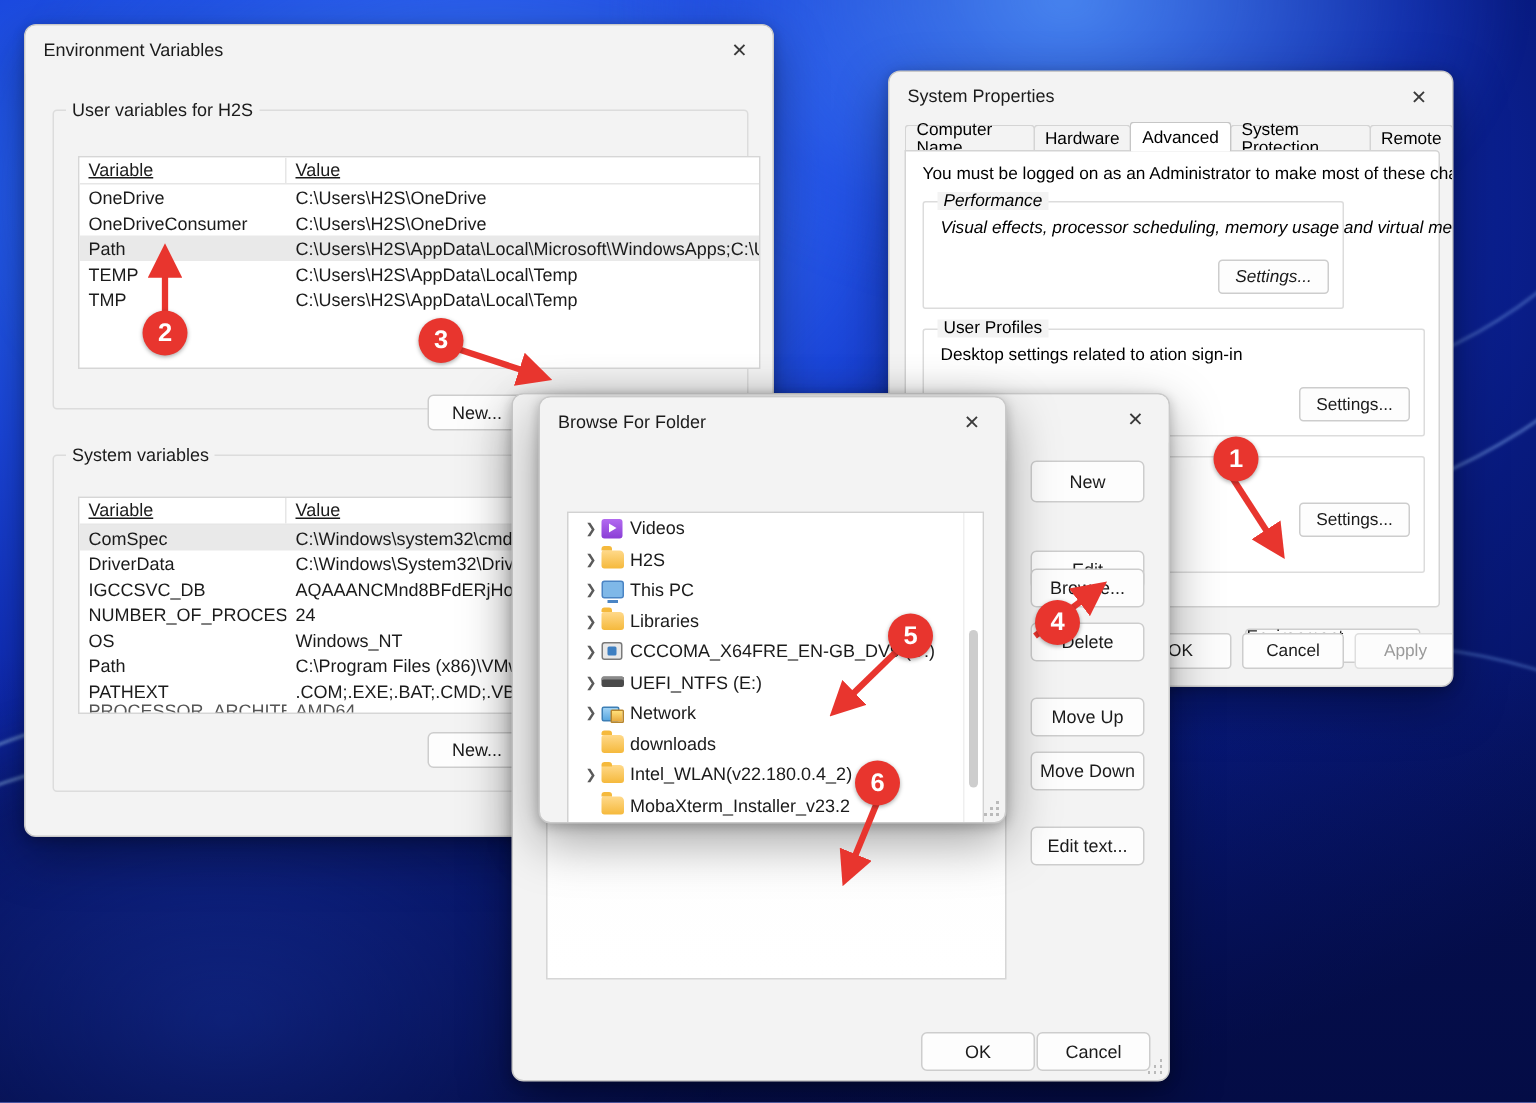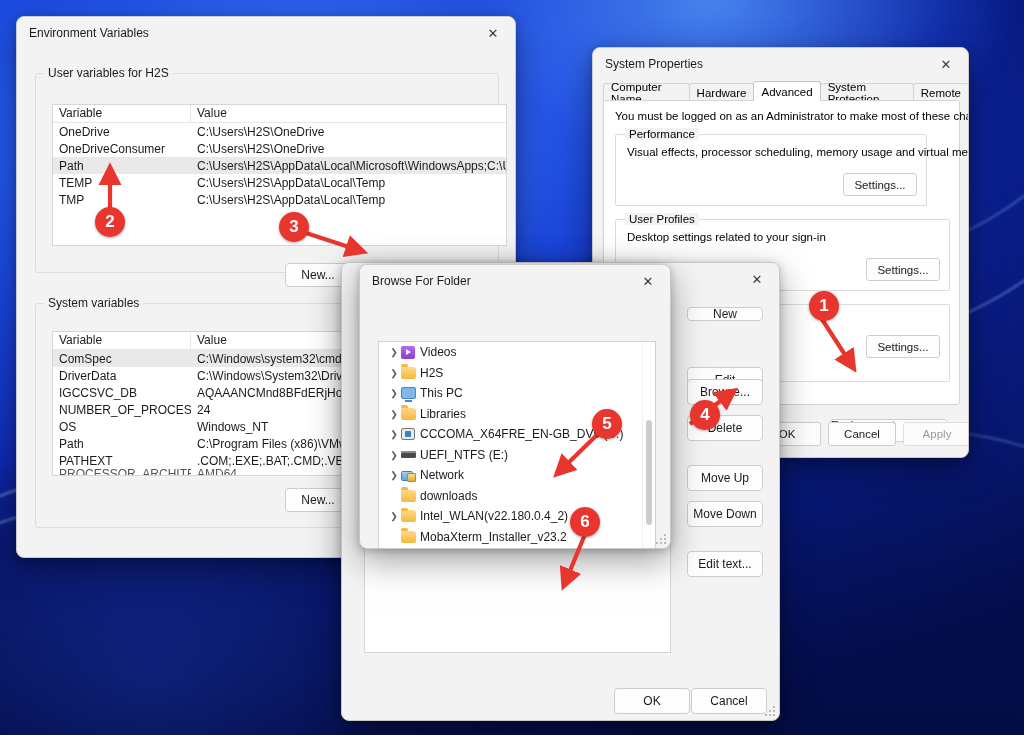--- a/index.html
+++ b/index.html
@@ -145,21 +145,21 @@
     overflow: hidden;
   }
   .lv-head {
     display: flex;
     height: 18px;
     font-size: 12px;
     color: #1b1b1b;
     background: #ffffff;
     border-bottom: 1px solid #e6e6e6;
   }
-  .lv-head .col { padding: 1px 0 0 6px; overflow: hidden; white-space: nowrap; }
+  .lv-head .col { padding: 1px 0 0 6px; overflow: hidden; white-space: nowrap; text-decoration: underline; }
   .lv-head .col.c1 { width: 138px; border-right: 1px solid #e6e6e6; }
   .lv-row {
     display: flex;
     height: 17px;
     align-items: center;
     font-size: 12px;
     color: #1b1b1b;
     white-space: nowrap;
   }
   .lv-row.sel { background: #e9e9e9; }
@@ -381,31 +381,31 @@
       </div>
       <div class="tab">
         <span>Remote</span>
       </div>
     </div>
 
     <div class="tabpage" style="left:10px; top:52px; width:357px; height:305px;">
 
       <div class="txt" style="left:11px; top:9px;">You must be logged on as an Administrator to make most of these changes.</div>
 
-      <div class="group" style="left:11px; top:33px; width:312px; height:72px;">
+      <div class="group" style="left:11px; top:33px; width:281px; height:72px;font-style:italic;">
         <span class="group-label">Performance</span>
         <div class="txt" style="left:11px; top:11px;">Visual effects, processor scheduling, memory usage and virtual memory</div>
         <div class="btn classic-btn" style="right:9px; top:38px; width:74px; height:23px;">
           <span>Settings...</span>
         </div>
       </div>
 
       <div class="group" style="left:11px; top:118px; width:335px; height:72px;">
         <span class="group-label">User Profiles</span>
-        <div class="txt" style="left:11px; top:11px;">Desktop settings related to your sign-in</div>
+        <div class="txt" style="left:11px; top:11px;">Desktop settings related to ation sign-in</div>
         <div class="btn classic-btn" style="right:9px; top:38px; width:74px; height:23px;">
           <span>Settings...</span>
         </div>
       </div>
 
       <div class="group" style="left:11px; top:203px; width:335px; height:78px;">
         <div class="txt" style="left:11px; top:8px;">ebugging</div>
         <div class="txt" style="left:96px; top:8px;">ation</div>
         <div class="btn classic-btn" style="right:9px; top:30px; width:74px; height:23px;">
           <span>Settings...</span>
@@ -529,21 +529,21 @@
 
   <div class="win" id="win-editenv" style="left:341px; top:262px; width:439px; height:459px; z-index:30;">
 
     <div class="titlebar">
       <span class="tb-title"></span>
       <span class="tb-close">✕</span>
     </div>
 
     <div class="lv" style="left:22px; top:44px; width:307px; height:346px; background:linear-gradient(#fbfbfb,#ffffff);"></div>
 
-    <div class="btn" style="left:345px; top:44px; width:76px; height:14px;">
+    <div class="btn" style="left:345px; top:44px; width:76px; height:28px;">
       <span>New</span>
     </div>
     <div class="btn" style="left:345px; top:80px; width:76px; height:26px;margin-top:24px;">
       <span>Edit</span>
     </div>
     <div class="btn" style="left:345px; top:116px; width:76px; height:26px;">
       <span>Browse...</span>
     </div>
     <div class="btn" style="left:345px; top:152px; width:76px; height:26px;">
       <span>Delete</span>

